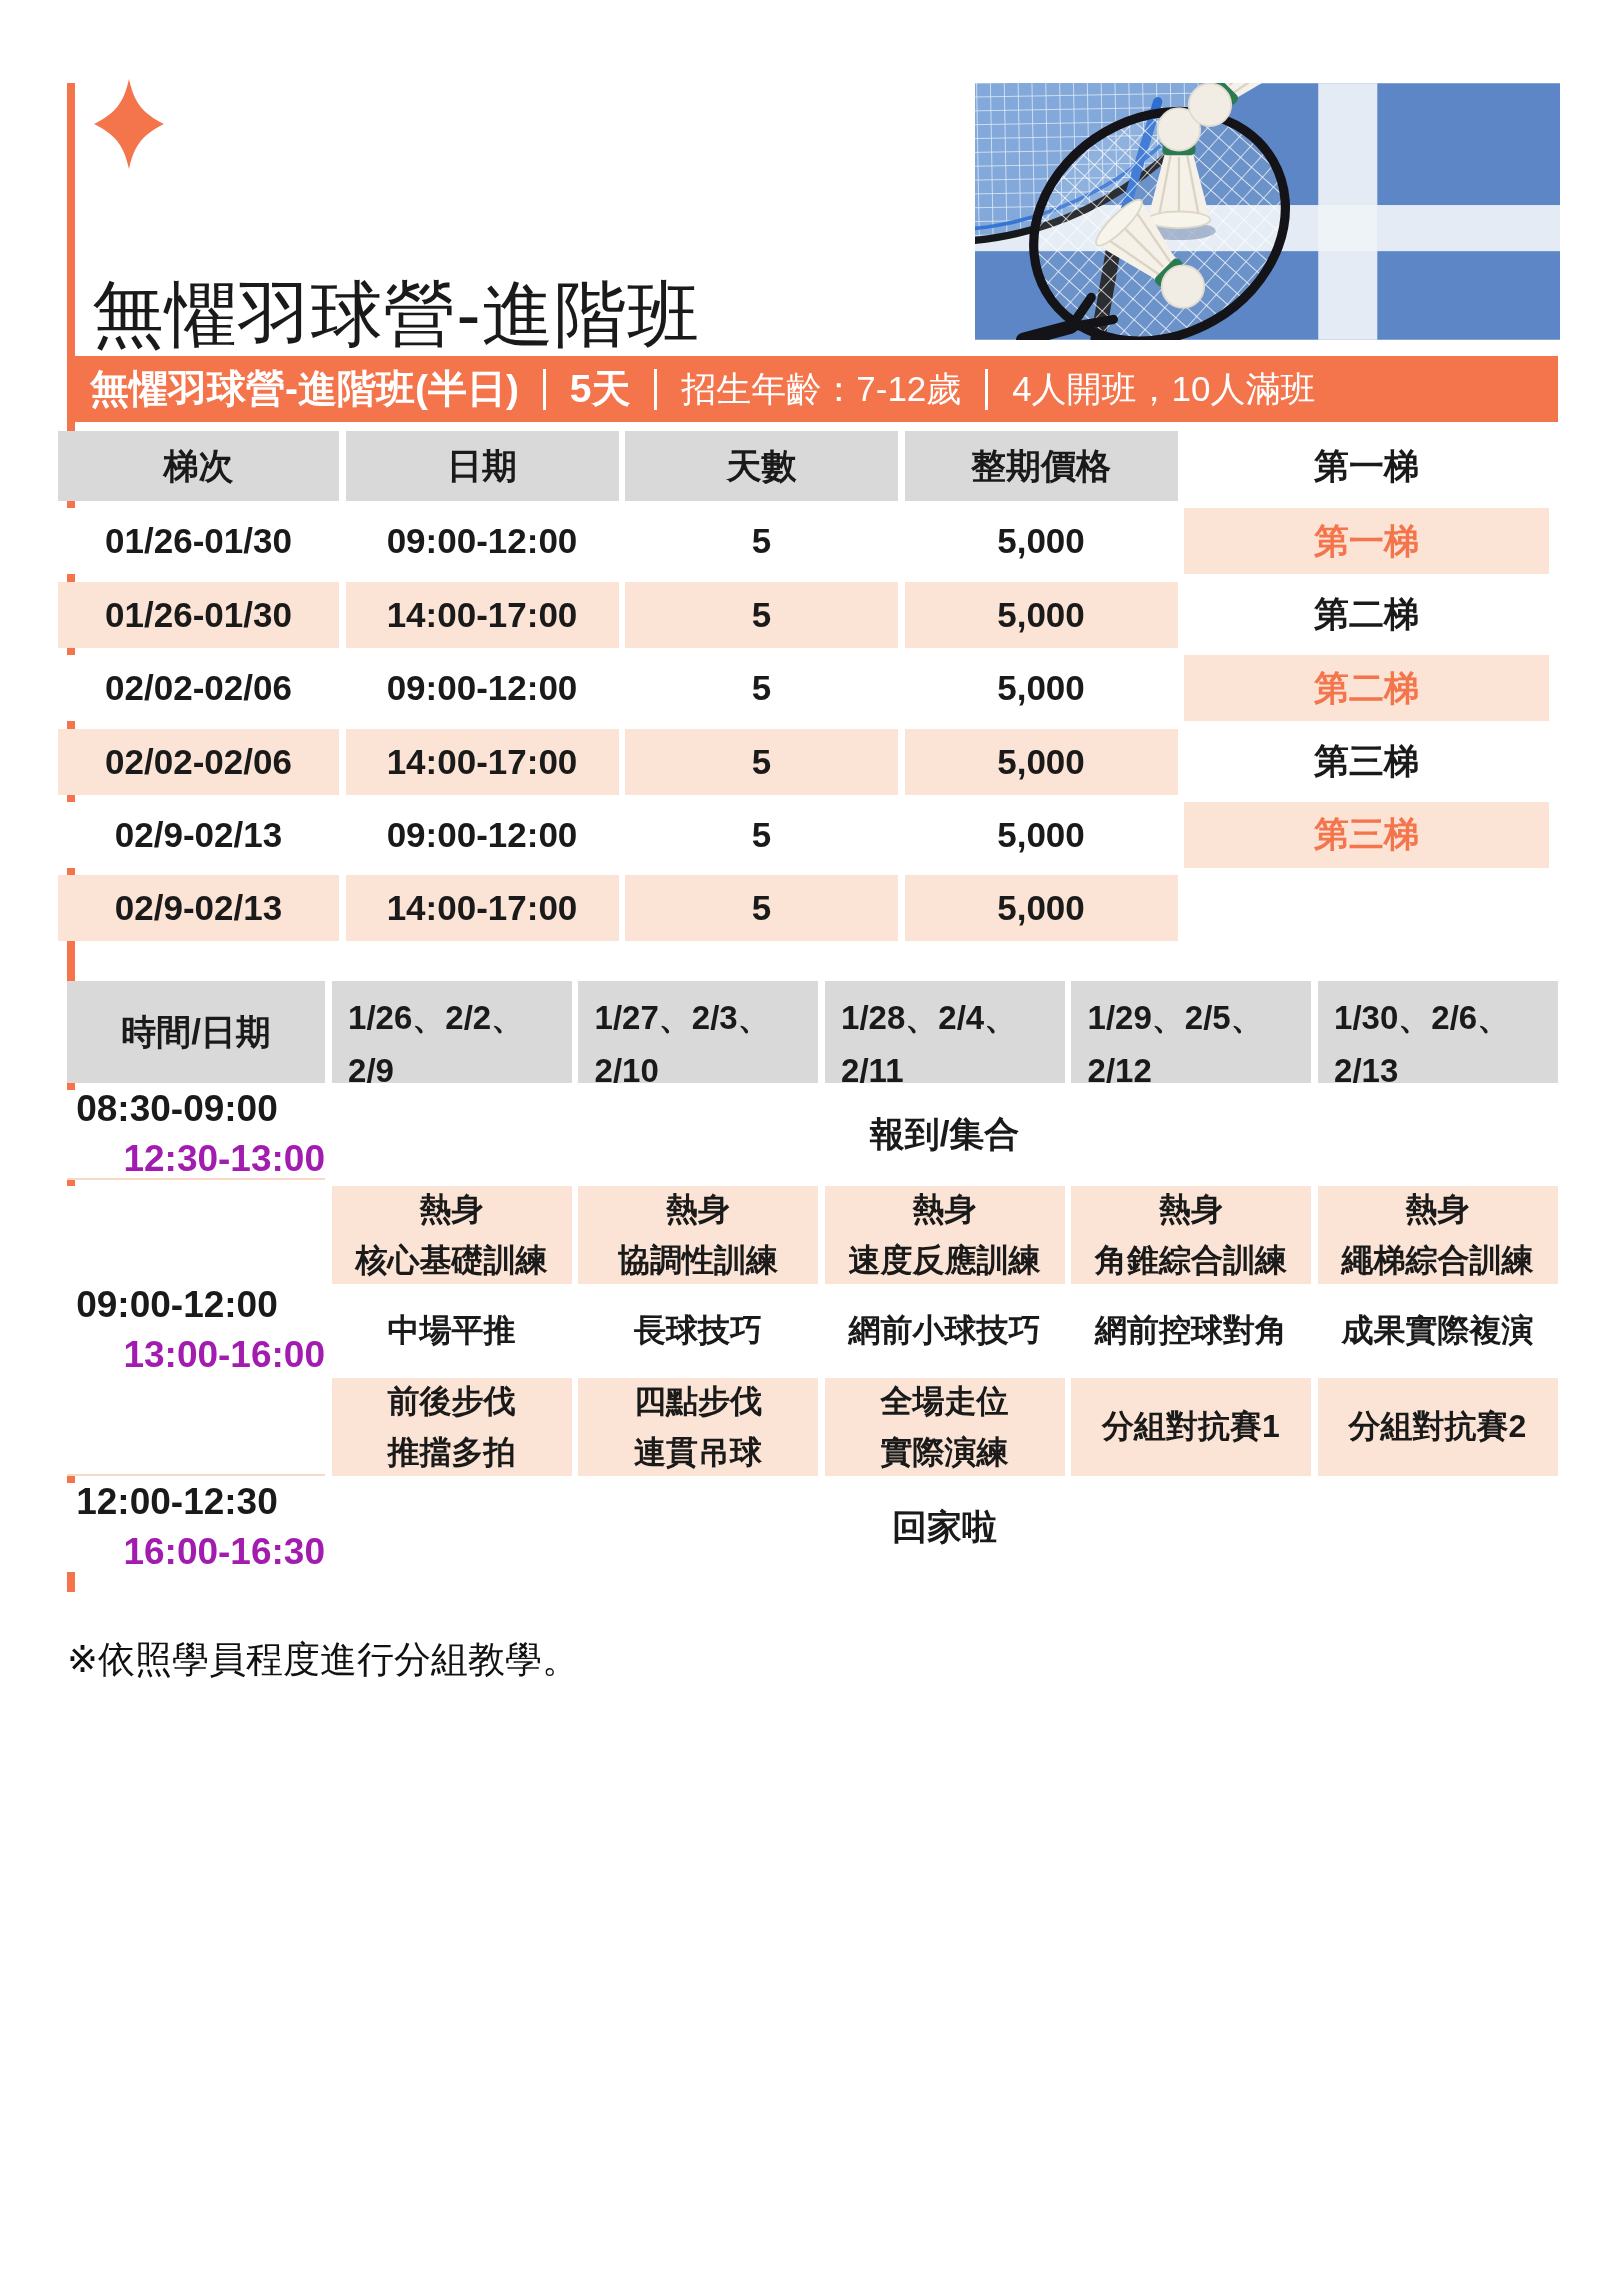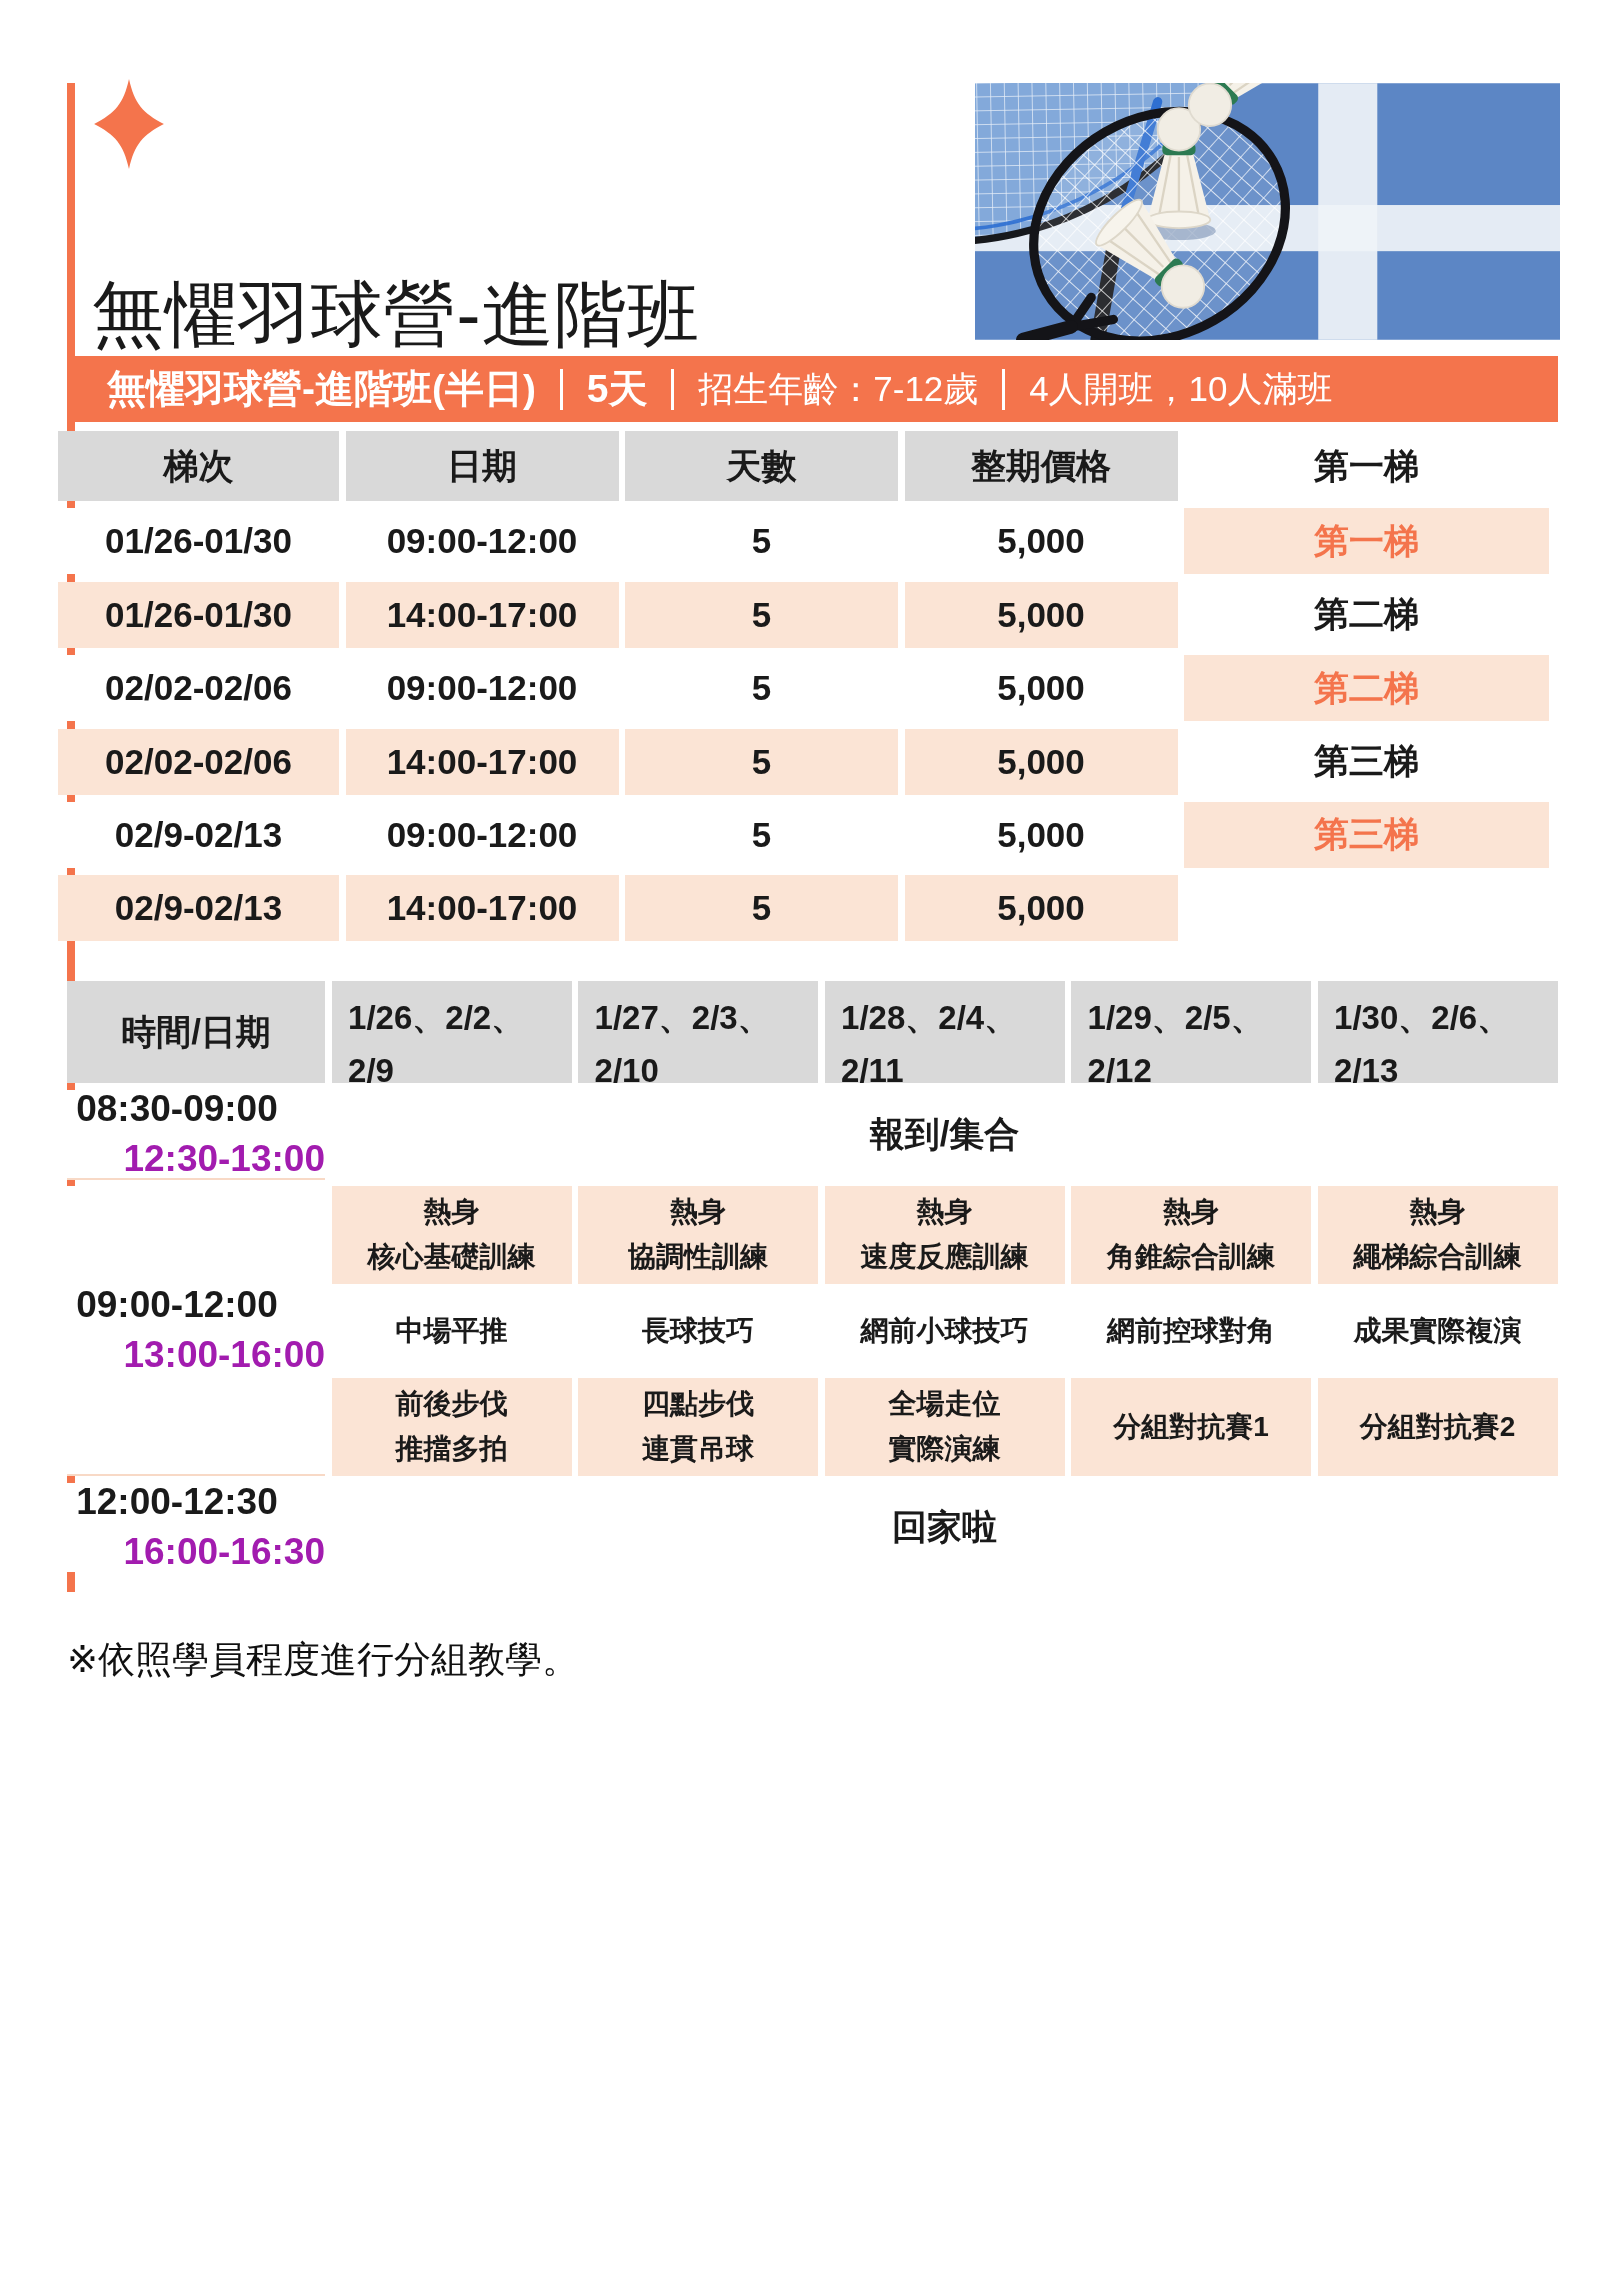--- a/index.html
+++ b/index.html
@@ -14,21 +14,21 @@
   .diamond  { left:94px; top:79px; width:70px; height:90px; }
   .page-title { left:92px; top:229px; font-size:72px; font-weight:400; letter-spacing:0.9px; line-height:1.05; white-space:nowrap;margin-top:48px; }
 
   
   .hero { left:975px; top:83px; width:585px; height:257px; overflow:hidden; }
   .hero svg { display:block; }
 
   
   .banner {
     left:67px; top:356px; width:1491px; height:66px; background:#F4744C;
-    display:flex; align-items:center; padding-left:40px; box-sizing:border-box;
+    display:flex; align-items:center; padding-left:23px; box-sizing:border-box;
     color:#fff; white-space:nowrap;
   }
   .banner .seg-strong { font-size:39px; font-weight:700; }
   .banner .seg { font-size:35px; font-weight:500; }
   .banner .divider { width:2.8px; height:41px; background:#fff; margin:0 24px; flex:0 0 auto; }
 
   
   .sessions {
     left:58px; top:431px; width:1491px;
     display:grid;
@@ -62,21 +62,21 @@
     border-bottom:2.8px solid #F8D9C6;
   }
   .sch-time.last { border-bottom:none; }
   .sch-time .pm { color:#a21caf;text-align:right; }
   .sch-merged {
     grid-column:2 / span 5; background:#ffffff;
     display:flex; align-items:center; justify-content:center;
     font-size:35px; font-weight:700;
   }
   .act {
-    background:#FBE4D5; font-size:28px; font-weight:700; line-height:1.6;
+    background:#FBE4D5; font-size:32px; font-weight:700; line-height:1.6;
     display:flex; flex-direction:column; align-items:center; justify-content:center;
     text-align:center;
   }
   .act.white { background:#ffffff; }
 
   .footnote { left:67px; top:1635px; font-size:37px; font-weight:400; color:#111; }
 </style>
 </head>
 <body>
 

